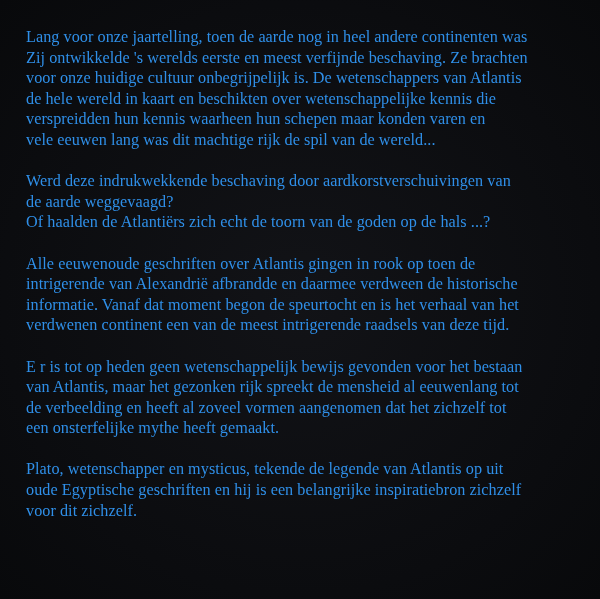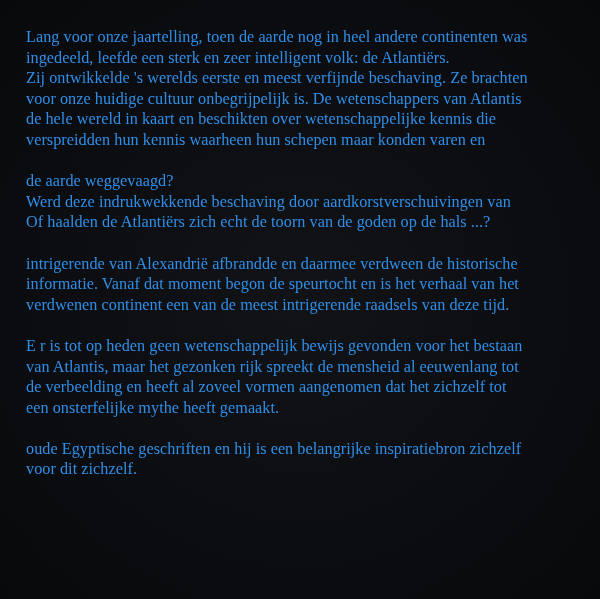--- a/index.html
+++ b/index.html
@@ -28,45 +28,47 @@
   .line { display: block; white-space: nowrap; }
 </style>
 </head>
 <body>
 
 <div class="page">
   <div class="text-block">
 
     <p class="para">
       <span class="line">Lang voor onze jaartelling, toen de aarde nog in heel andere continenten was</span>
-      <span class="line">ingedeeld, leefde een sterk en zeer intelligent volk: de Atlantiërs.</span>
       <span class="line">Zij ontwikkelde 's werelds eerste en meest verfijnde beschaving. Ze brachten</span>
       <span class="line">voor onze huidige cultuur onbegrijpelijk is. De wetenschappers van Atlantis</span>
       <span class="line">de hele wereld in kaart en beschikten over wetenschappelijke kennis die</span>
       <span class="line">verspreidden hun kennis waarheen hun schepen maar konden varen en</span>
+      <span class="line">vele eeuwen lang was dit machtige rijk de spil van de wereld...</span>
     </p>
 
     <p class="para">
+      <span class="line">Werd deze indrukwekkende beschaving door aardkorstverschuivingen van</span>
       <span class="line">de aarde weggevaagd?</span>
-      <span class="line">Werd deze indrukwekkende beschaving door aardkorstverschuivingen van</span>
       <span class="line">Of haalden de Atlantiërs zich echt de toorn van de goden op de hals ...?</span>
     </p>
 
     <p class="para">
+      <span class="line">Alle eeuwenoude geschriften over Atlantis gingen in rook op toen de</span>
       <span class="line">intrigerende van Alexandrië afbrandde en daarmee verdween de historische</span>
       <span class="line">informatie. Vanaf dat moment begon de speurtocht en is het verhaal van het</span>
       <span class="line">verdwenen continent een van de meest intrigerende raadsels van deze tijd.</span>
     </p>
 
     <p class="para">
       <span class="line">E r is tot op heden geen wetenschappelijk bewijs gevonden voor het bestaan</span>
       <span class="line">van Atlantis, maar het gezonken rijk spreekt de mensheid al eeuwenlang tot</span>
       <span class="line">de verbeelding en heeft al zoveel vormen aangenomen dat het zichzelf tot</span>
       <span class="line">een onsterfelijke mythe heeft gemaakt.</span>
     </p>
 
     <p class="para">
+      <span class="line">Plato, wetenschapper en mysticus, tekende de legende van Atlantis op uit</span>
       <span class="line">oude Egyptische geschriften en hij is een belangrijke inspiratiebron zichzelf</span>
       <span class="line">voor dit zichzelf.</span>
     </p>
 
   </div>
 </div>
 
 </body></html>

